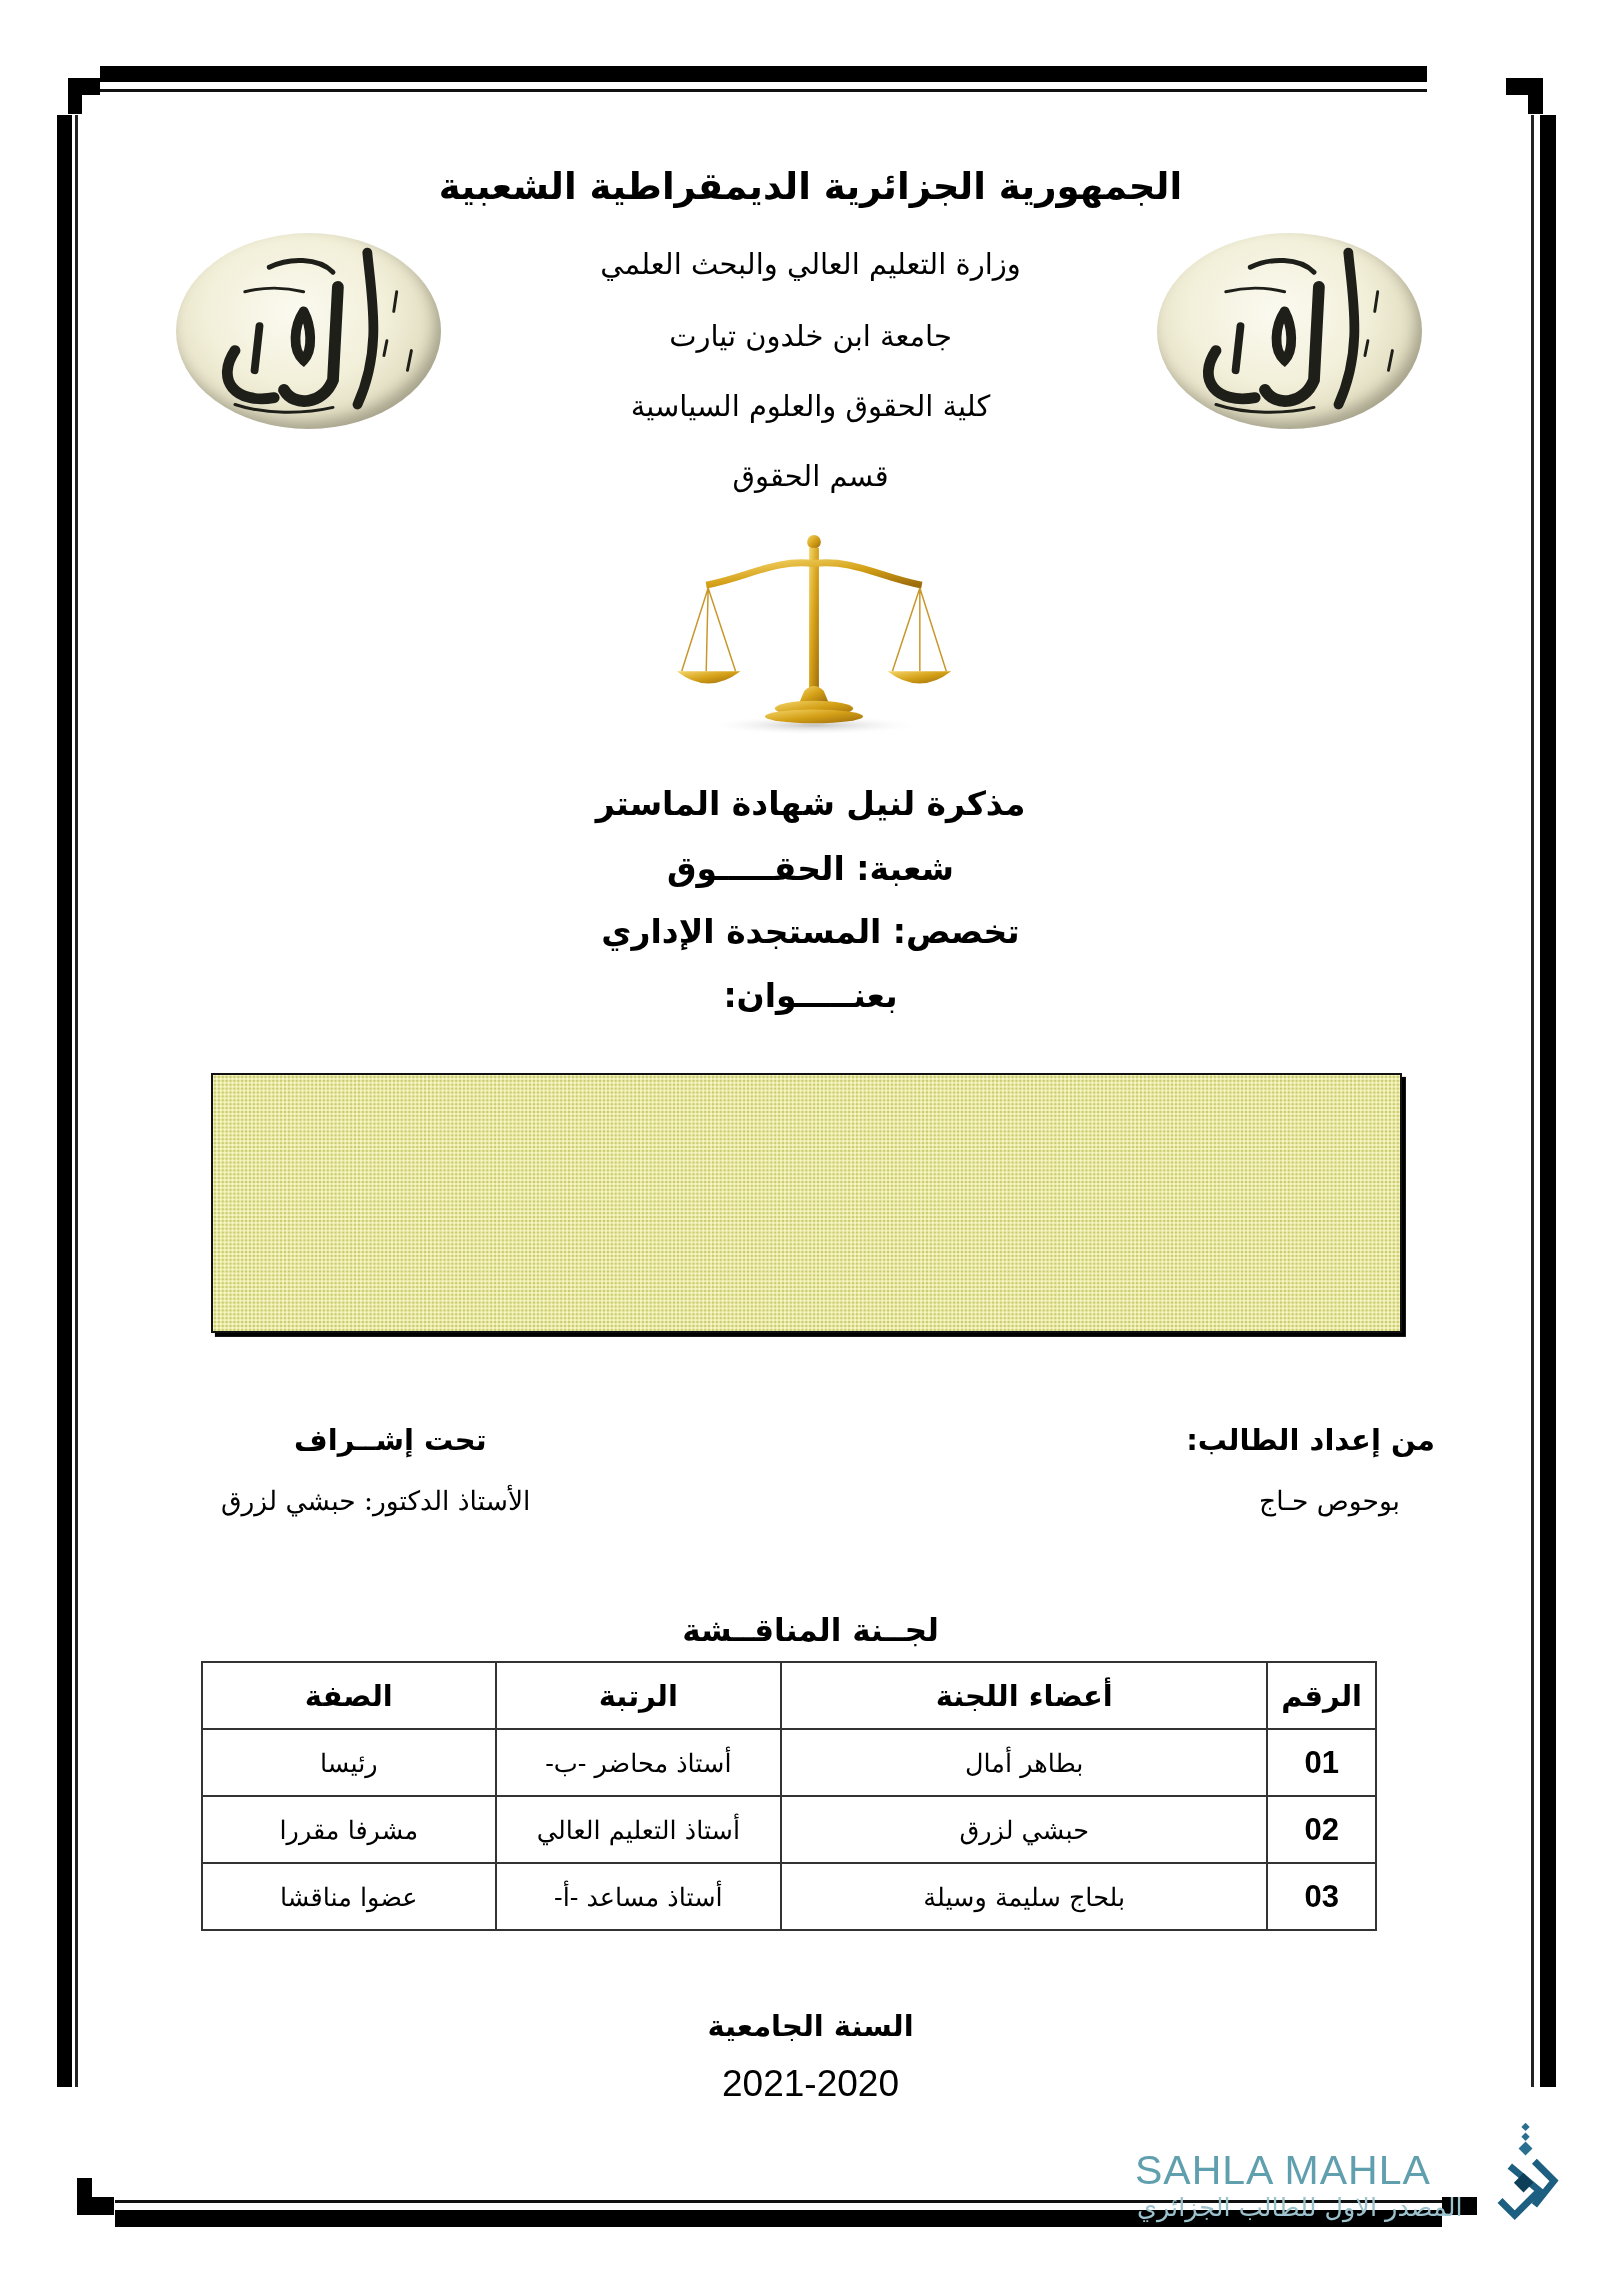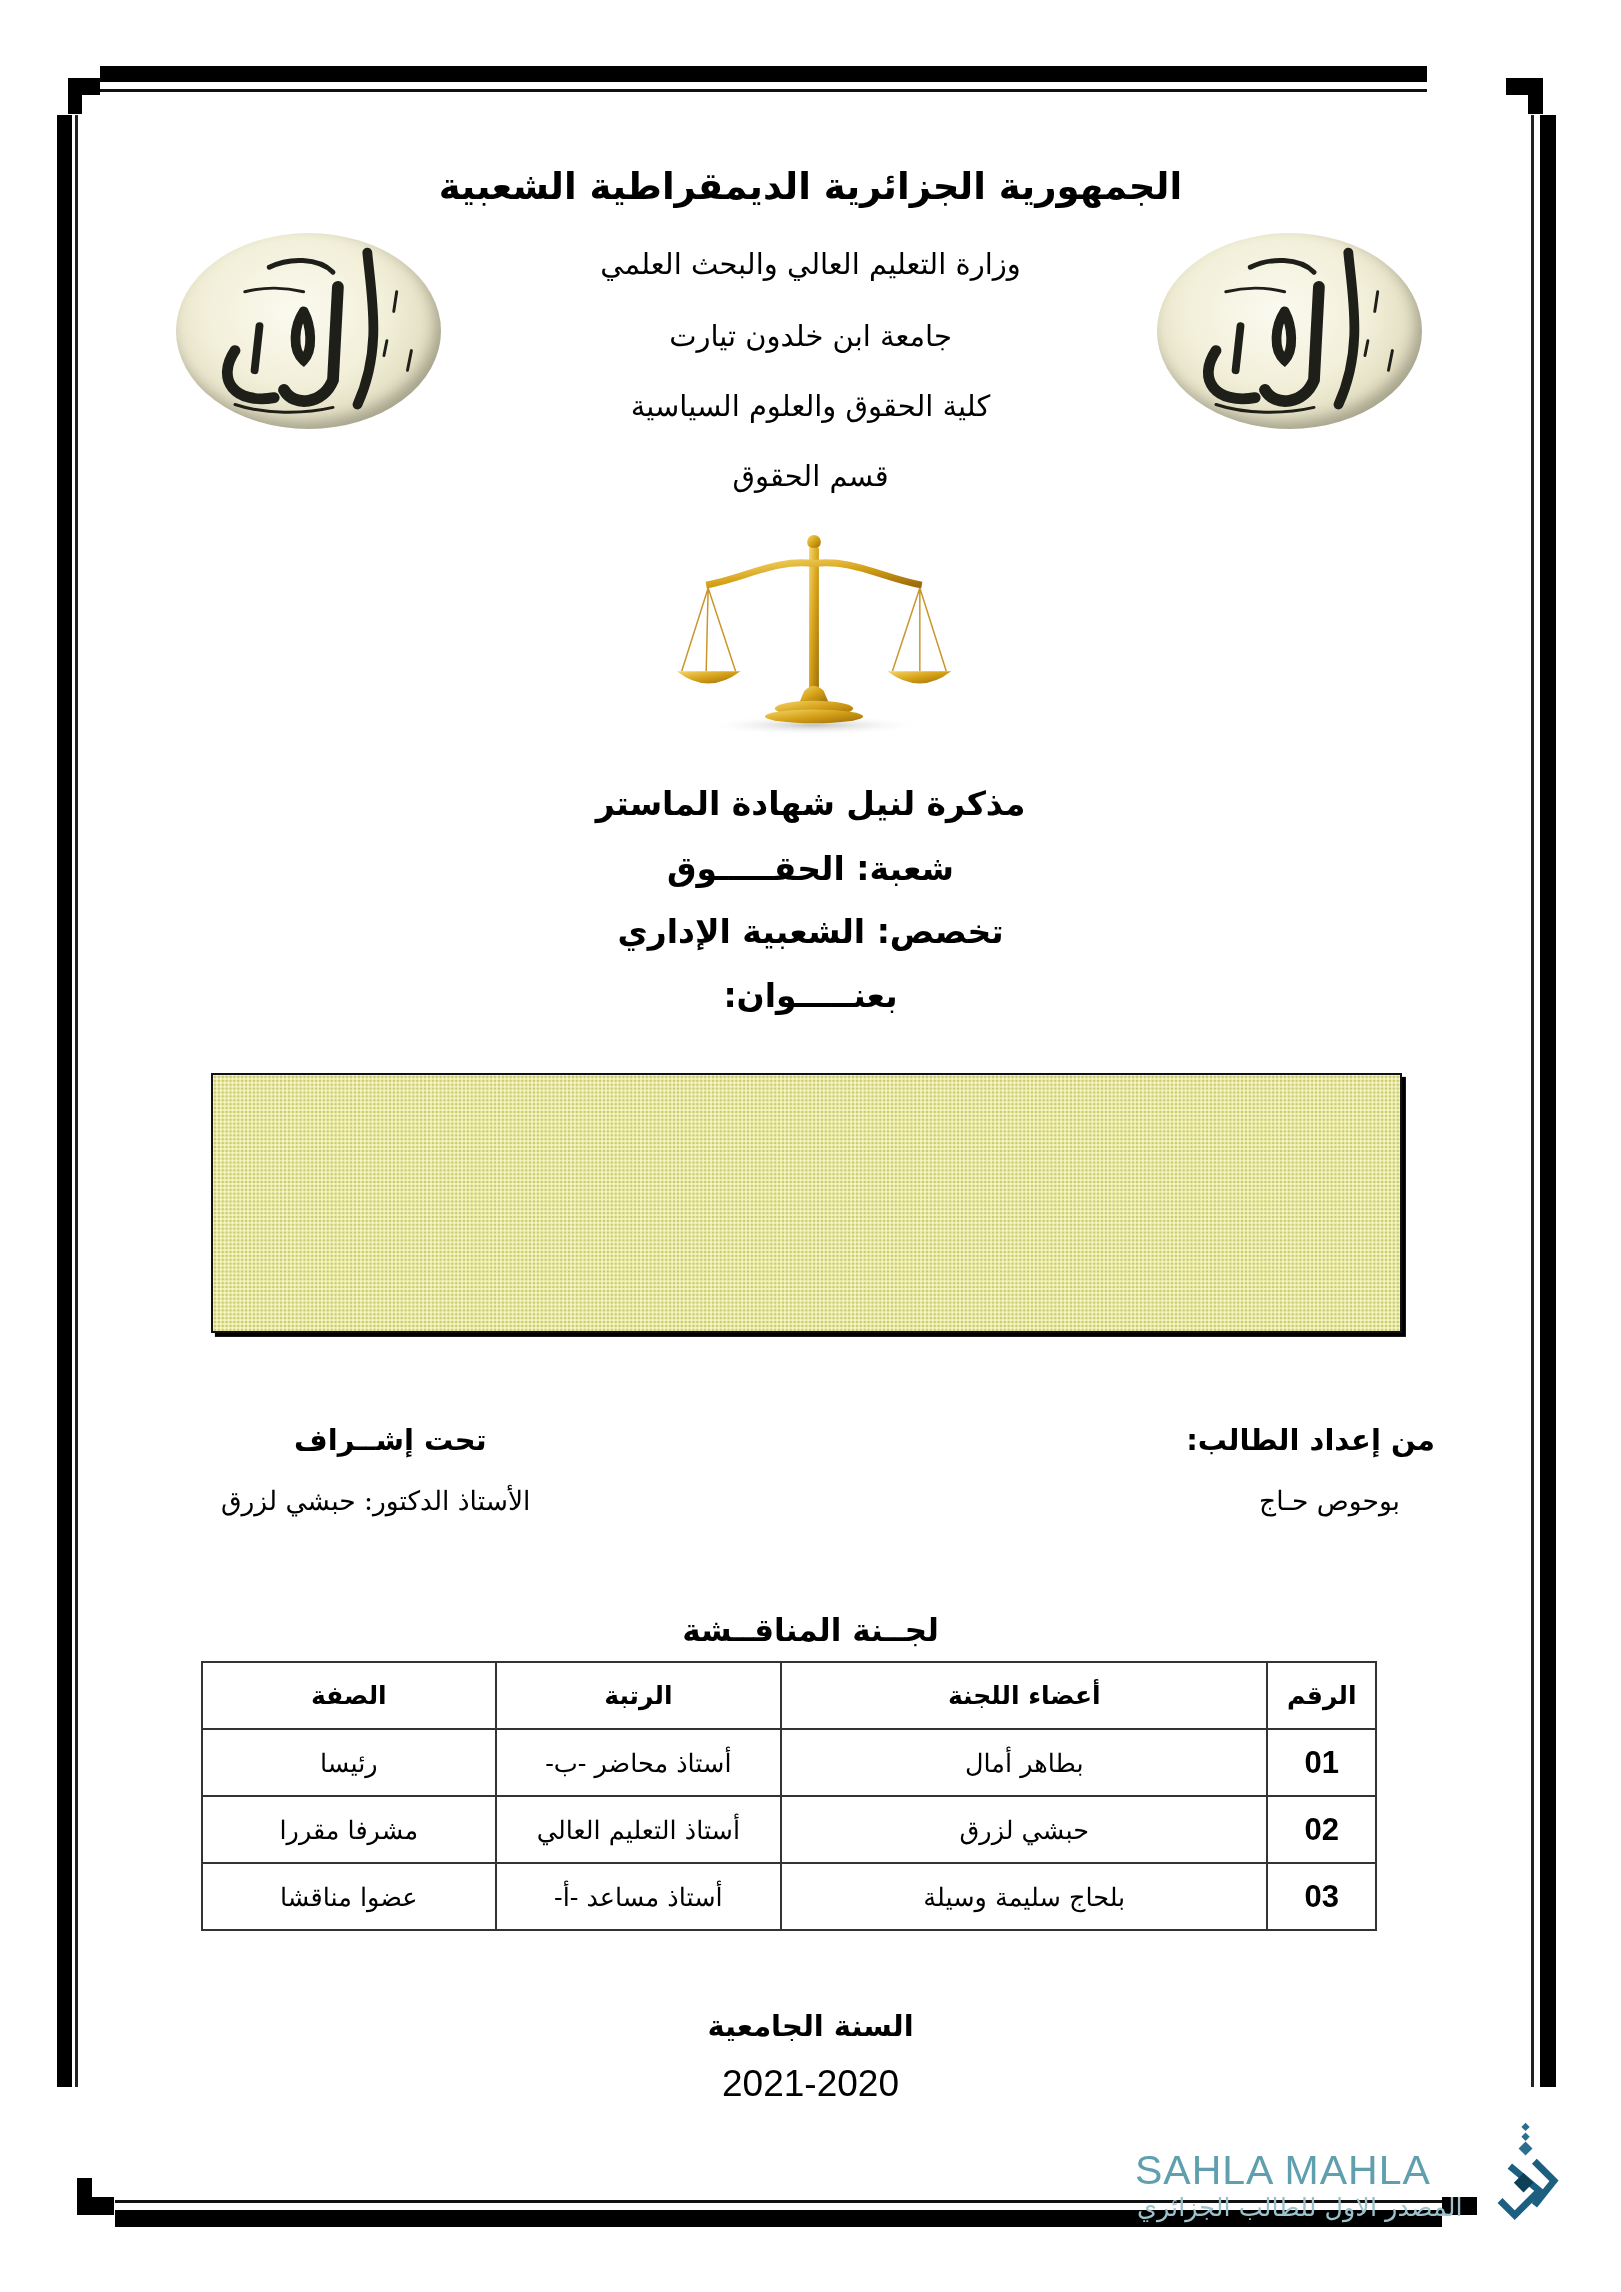--- a/index.html
+++ b/index.html
@@ -68,21 +68,21 @@
   .student-name     { right:221px; top:1485px; }
   .supervisor-label { left:294px; top:1423px; }
   .supervisor-name  { left:221px; top:1485px; }
 
   
   .committee-title { position:absolute; left:0; width:1621px; top:1612px; text-align:center;
                      font-weight:bold; font-size:31px; font-family:"DejaVu Sans", sans-serif; }
   .committee-table { position:absolute; left:201px; top:1661px; width:1176px;
                      border-collapse:collapse; direction:rtl; }
   .committee-table th, .committee-table td { border:2px solid #333; text-align:center; padding:0; }
-  .committee-table th { height:65px; font-weight:bold; font-size:25px; font-family:"DejaVu Sans", sans-serif; }
+  .committee-table th { height:65px; font-weight:bold; font-size:29px; font-family:"DejaVu Sans", sans-serif; }
   .committee-table td { height:65px; font-size:25.5px; font-family:"DejaVu Serif", serif; }
   .committee-table td.num { font-weight:bold; font-size:31px; font-family:"Liberation Sans", sans-serif; }
   .col-num   { width:107px; }
   .col-name  { width:489px;border-radius:15px; }
   .col-rank  { width:286px; }
   .col-role  { width:294px; }
 
   
   .year-label { position:absolute; left:0; width:1621px; top:2009px; text-align:center;
                 font-weight:bold; font-size:29px; font-family:"DejaVu Sans", sans-serif; }
@@ -175,21 +175,21 @@
   </g>
   <path d="M10 140 Q42 165 75 140 Z" fill="url(#gold)"></path>
   <path d="M225 140 Q258 165 290 140 Z" fill="url(#gold)"></path>
   <path d="M140 160 Q150 150 160 160 L165 172 L135 172 Z" fill="url(#gold)"></path>
   <ellipse cx="150" cy="178" rx="40" ry="8" fill="url(#gold)"></ellipse>
   <ellipse cx="150" cy="186" rx="50" ry="7" fill="url(#gold)"></ellipse>
 </svg>
 
 <div class="thesis-line memo rtl">مذكرة لنيل شهادة الماستر</div>
 <div class="thesis-line branch rtl">شعبة: الحقـــــوق</div>
-<div class="thesis-line specialty rtl">تخصص: الشعبية الإداري</div>
+<div class="thesis-line specialty rtl">تخصص: المستجدة الإداري</div>
 <div class="thesis-line titled rtl">بعنـــــوان:</div>
 
 <div class="title-box">
 </div>
 
 <div class="label-bold student-label rtl">من إعداد الطالب:</div>
 <div class="value-text student-name rtl">بوحوص حـاج</div>
 <div class="label-bold supervisor-label rtl">تحت إشــراف</div>
 <div class="value-text supervisor-name rtl">الأستاذ الدكتور: حبشي لزرق</div>
 

